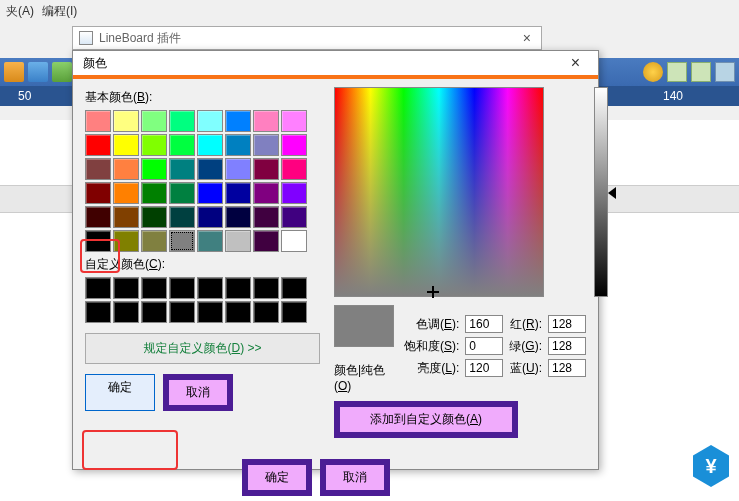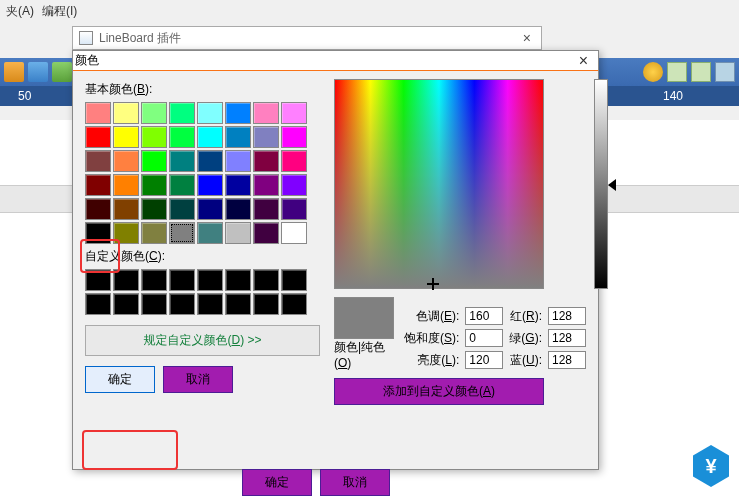--- a/index.html
+++ b/index.html
@@ -10,53 +10,53 @@
 .toolbar-strip{position:absolute;top:58px;left:0;right:0;height:28px;background:linear-gradient(#4a7bc0,#3a6ab0);display:flex;align-items:center;padding:0 4px;gap:4px}
 .tb-icon{width:20px;height:20px;display:inline-block}
 .ruler-area{position:absolute;top:86px;left:0;right:0;height:20px;background:#2a5490;color:#fff;font-size:11px;display:flex;align-items:center}
 .ruler-area .tick{position:absolute}
 .canvas-area{position:absolute;top:120px;left:0;right:0;bottom:0;background:#fff}
 .canvas-bar{position:absolute;top:185px;left:0;right:0;height:28px;background:#e8e8e8;border-top:1px solid #ccc;border-bottom:1px solid #ccc}
 .win-plugin{position:absolute;top:26px;left:72px;width:470px;height:24px;background:#fff;border:1px solid #aaa;display:flex;align-items:center;padding:0 6px;color:#666}
 .win-plugin .ico{width:14px;height:14px;border:1px solid #888;margin-right:6px;background:linear-gradient(#fff,#dbe8f5)}
 .win-plugin .x{margin-left:auto;color:#555;font-size:14px;padding:0 4px}
 .win-color{position:absolute;top:50px;left:72px;width:527px;height:420px;background:#f0f0f0;border:1px solid #888;box-shadow:2px 2px 8px rgba(0,0,0,0.3)}
-.win-color .titlebar{height:20px;background:#fff;border-bottom:1px solid #f97316;display:flex;align-items:center;padding:0 2px}
+.win-color .titlebar{height:28px;background:#fff;border-bottom:4px solid #f97316;display:flex;align-items:center;padding:0 10px}
 .win-color .titlebar .x{margin-left:auto;font-size:16px;color:#333;padding:2px 8px}
 .win-color .body{padding:8px 12px;display:flex;gap:14px}
 .left-col{width:238px}
 .right-col{flex:1}
 .section-label{margin:2px 0 4px 0}
 .section-label u{text-decoration:underline}
 .swatch-grid{display:grid;gap:2px}
 .basic-grid{grid-template-columns:repeat(8,26px);grid-auto-rows:22px}
 .custom-grid{grid-template-columns:repeat(8,26px);grid-auto-rows:22px;margin-top:4px}
 .swatch{border:1px solid #888;box-shadow:inset 1px 1px 0 rgba(255,255,255,0.3)}
 .swatch.sel{outline:1px dotted #000;outline-offset:-3px}
 .hl-box-red{position:absolute;border:2px solid #e33;border-radius:4px;pointer-events:none;z-index:50}
-.btn{background:#a21caf;border:1px solid #4c1d95;padding:4px 14px;min-width:70px;text-align:center;display:inline-block}
+.btn{background:#f0abfc;border:6px solid #4c1d95;padding:4px 14px;min-width:70px;text-align:center;display:inline-block}
 .btn.primary{border:1px solid #0066cc;background:#e4eefc}
 .btn-row{display:flex;gap:8px;margin-top:10px}
 .wide-btn{width:100%;text-align:center;padding:6px 0;background:#e9e9e9;border:1px solid #aaa;margin-top:10px;color:#15803d}
 .spectrum{width:210px;height:210px;border:1px solid #888;position:relative;background:
  linear-gradient(to bottom, rgba(128,128,128,0) 0%, rgba(128,128,128,1) 100%),
  linear-gradient(to right, #f00 0%, #ff0 17%, #0f0 33%, #0ff 50%, #00f 67%, #f0f 83%, #f00 100%)}
 .crosshair{position:absolute;left:92px;top:198px;width:12px;height:12px;pointer-events:none}
 .crosshair::before,.crosshair::after{content:"";position:absolute;background:#000}
 .crosshair::before{left:5px;top:0;width:2px;height:12px}
 .crosshair::after{top:5px;left:0;height:2px;width:12px}
 .lum-strip{position:absolute;right:-22px;top:0;width:14px;height:210px;border:1px solid #888;background:linear-gradient(to bottom,#fff 0%,#808080 50%,#000 100%)}
 .lum-arrow{position:absolute;right:-30px;top:100px;width:0;height:0;border-top:6px solid transparent;border-bottom:6px solid transparent;border-right:8px solid #000}
 .vals{margin-top:10px;display:grid;grid-template-columns:auto auto auto auto;gap:4px 6px;align-items:center}
 .vals label{text-align:right;white-space:nowrap}
 .vals input{width:38px;border:1px solid #888;padding:1px 3px;text-align:left;background:#fff}
 .color-preview{width:60px;height:42px;background:#808080;border:1px solid #888}
 .preview-wrap{display:flex;gap:10px;align-items:flex-start;margin-top:8px}
-.preview-col{display:flex;flex-direction:column;align-items:center;gap:0}
-.add-btn{width:210px;margin-top:8px}
+.preview-col{display:flex;flex-direction:column;align-items:center;gap:15px}
+.add-btn{width:184px;margin-top:8px}
 .bottom-btns{position:absolute;bottom:5px;left:242px;display:flex;gap:8px}
 .logo{position:absolute;right:10px;bottom:14px;display:flex;align-items:center;gap:8px;z-index:60}
 .logo-badge{width:36px;height:42px;background:#1a8fd8;clip-path:polygon(50% 0,100% 25%,100% 75%,50% 100%,0 75%,0 25%);display:flex;align-items:center;justify-content:center;color:#fff;font-size:20px;font-weight:bold}
 .logo-text{font-size:22px;font-weight:bold;color:#333;letter-spacing:2px}
 </style>
 </head>
 <body>
 
 <div class="main-bg">
   <div class="menu-strip">

